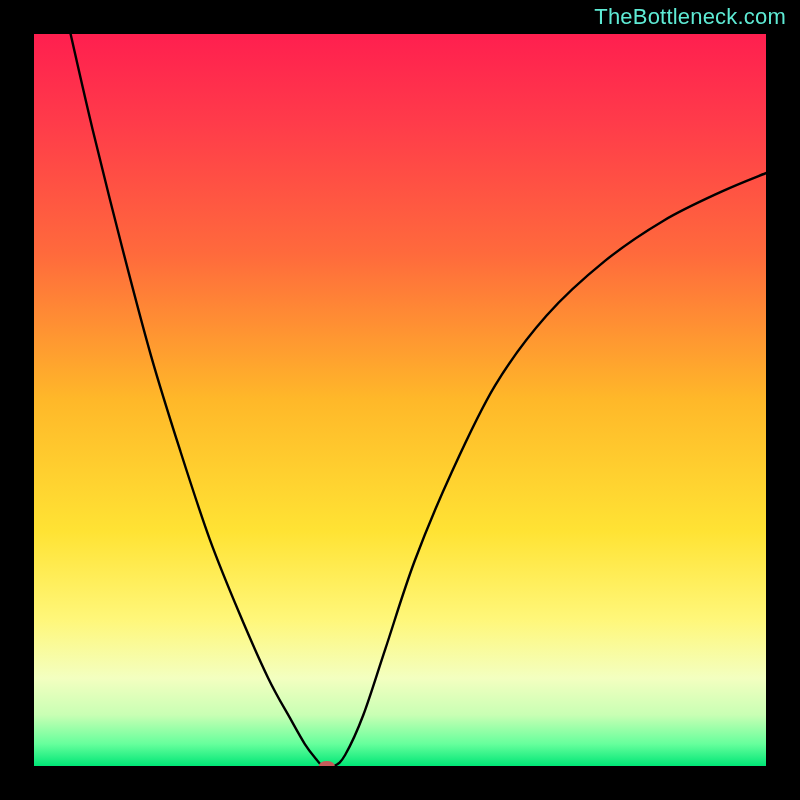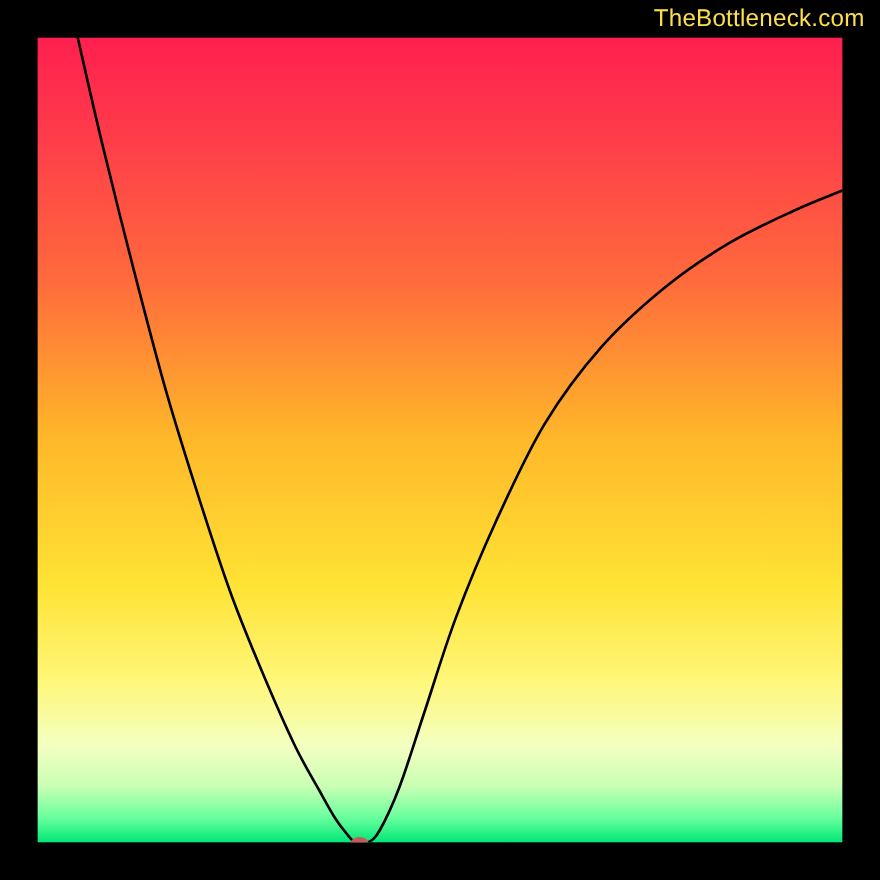--- a/index.html
+++ b/index.html
@@ -14,21 +14,21 @@
   .frame {
     position: relative;
     width: 800px;
     height: 800px;
     background: #000;
   }
   .watermark {
     position: absolute;
     top: 4px;
     right: 14px;
-    color: #fde047;
+    color: #5eead4;
     font-size: 22px;
     font-weight: 500;
     letter-spacing: 0.2px;
     z-index: 5;
     user-select: none;
   }
   .plot-wrap {
     position: absolute;
     left: 34px;
     top: 34px;

